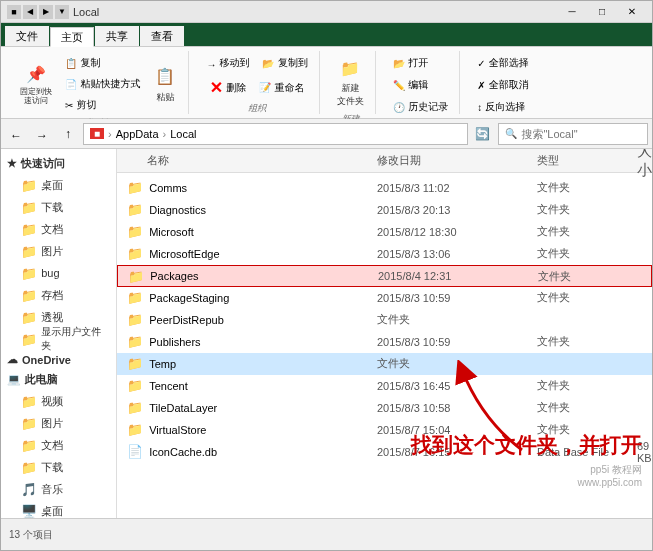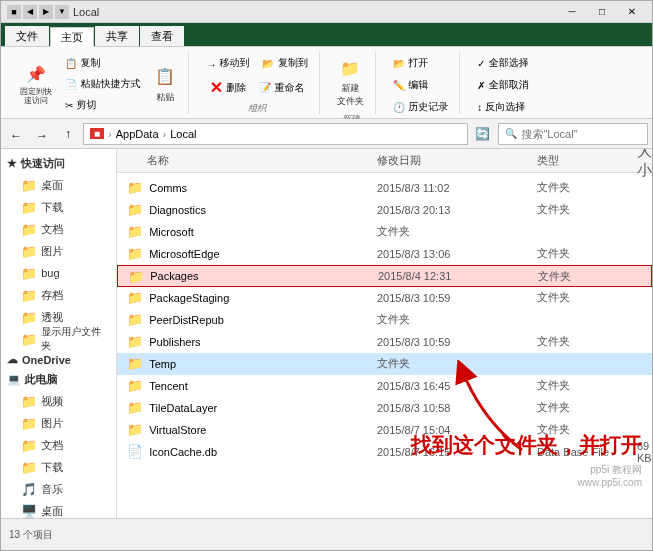--- a/index.html
+++ b/index.html
@@ -576,20 +576,21 @@
             </div>
           <div class="file-date">2015/8/3 20:13</div>
           <div class="file-type">文件夹</div>
           <div class="file-size"></div>
         </div>
         <div class="file-row">
           <div class="file-name">
               <span class="file-icon">📁</span>
               <span>Microsoft</span>
             </div>
+          <div class="file-date">2015/8/12 18:30</div>
           <div class="file-type">文件夹</div>
           <div class="file-size"></div>
         </div>
         <div class="file-row">
           <div class="file-name">
               <span class="file-icon">📁</span>
               <span>MicrosoftEdge</span>
             </div>
           <div class="file-date">2015/8/3 13:06</div>
           <div class="file-type">文件夹</div>

